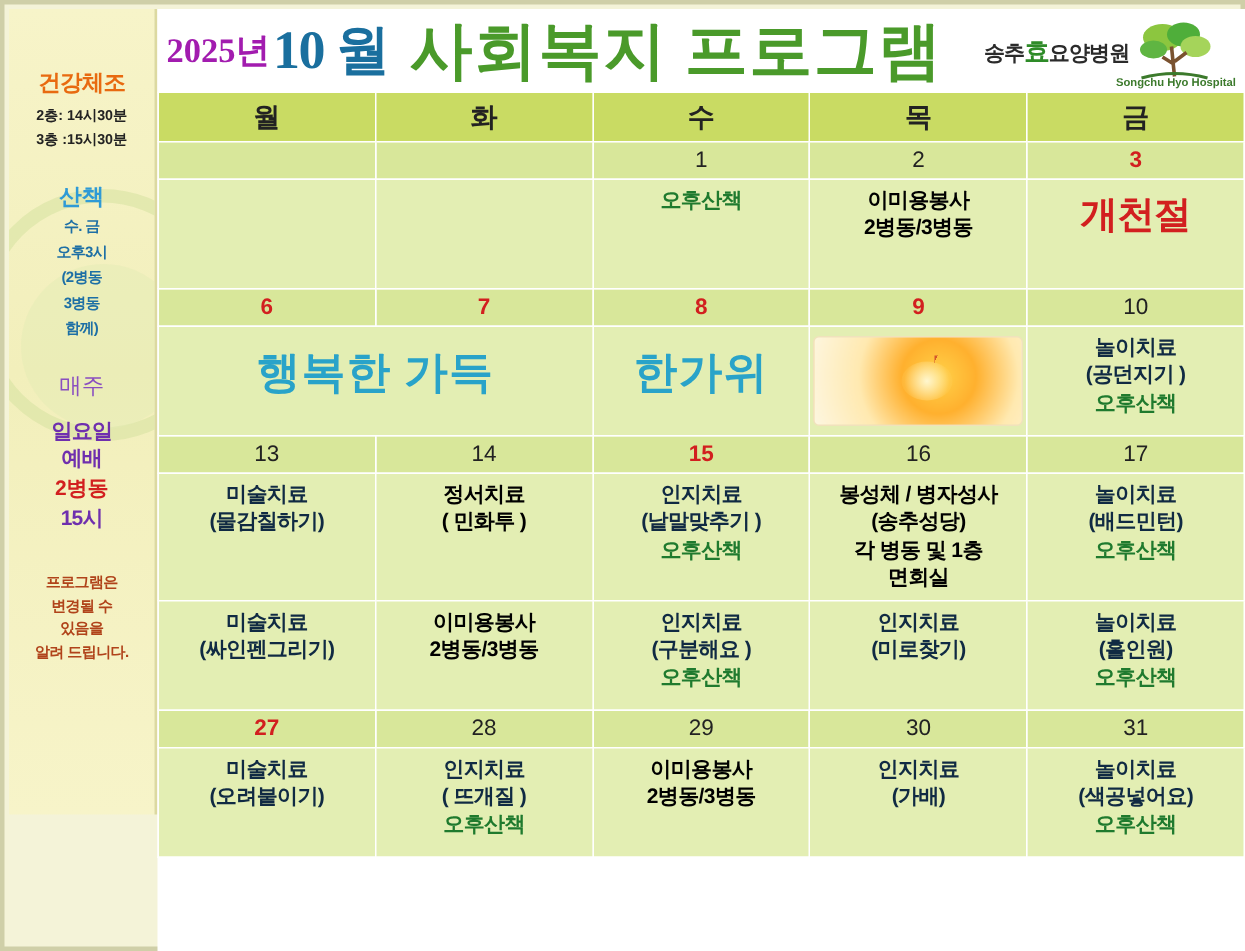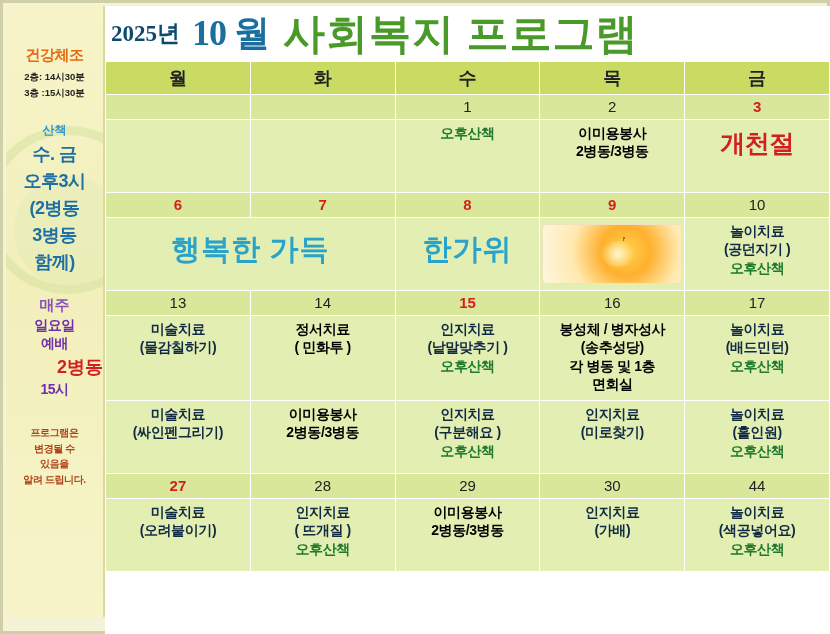--- a/index.html
+++ b/index.html
@@ -12,21 +12,21 @@
   .page{
     position:relative;
     width:830px;height:634px;
     background:#f4f3d8;
     box-sizing:border-box;
     border:3px solid #cfcfa8;
   }
   
   .sidebar{
     position:absolute;left:3px;top:3px;
-    width:99px;height:611px;
+    width:99px;height:537px;
     background:linear-gradient(180deg,#f7f4c9 0%,#f2efbb 45%,#f7f4c9 100%);
     border-right:2px solid #dcd9a0;
     box-sizing:border-box;
     text-align:center;
     overflow:hidden;
   }
   .sidebar .deco{
     position:absolute;left:-22px;top:120px;
     width:150px;height:150px;border-radius:50%;
     border:9px solid rgba(214,226,160,.55);
@@ -37,47 +37,47 @@
     width:110px;height:110px;border-radius:50%;
     background:rgba(226,235,180,.45);
   }
   .sb-inner{position:relative;z-index:2;padding-top:40px;}
   .sb-title{
     font-size:15px;font-weight:bold;color:#e86a10;
     margin-bottom:6px;letter-spacing:-.5px;
   }
   .sb-small{font-size:9.5px;color:#222;margin:3px 0;font-weight:bold;}
   .sb-h2{
-    font-size:12px;font-weight:bold;color:#2e9ad6;margin-top:22px;margin-bottom:0;
-  }
-  .sb-line{font-size:18px;color:#1d6fa5;font-weight:bold;margin:3px 0;letter-spacing:-.5px;}
-  .sb-h3{font-size:15px;font-weight:bold;color:#8a4fc0;margin-top:22px;margin-bottom:2px;}
+    font-size:15px;font-weight:bold;color:#2e9ad6;margin-top:22px;margin-bottom:0;
+  }
+  .sb-line{font-size:10px;color:#1d6fa5;font-weight:bold;margin:3px 0;letter-spacing:-.5px;}
+  .sb-h3{font-size:15px;font-weight:normal;color:#8a4fc0;margin-top:22px;margin-bottom:12px;}
   .sb-line2{font-size:14px;color:#6f2fae;font-weight:bold;margin:0 0;letter-spacing:-.5px;}
-  .sb-red{font-size:18px;color:#d21f1f;font-weight:bold;margin:2px 0;text-align:right;}
+  .sb-red{font-size:14px;color:#d21f1f;font-weight:bold;margin:2px 0;}
   .sb-note{margin-top:26px;font-size:10px;color:#b0431a;font-weight:bold;line-height:1.55;letter-spacing:-.4px;}
 
   
   .main{
     position:absolute;left:102px;top:3px;
     width:725px;height:628px;
     background:#ffffff;
     box-sizing:border-box;
   }
   .header{
     position:relative;
     height:55px;
     background:#ffffff;
     display:flex;align-items:center;
     padding-left:6px;
     box-sizing:border-box;
   }
   .h-year{
-    font-size:23px;color:#0c4a6e;font-weight:bold;
+    font-size:23px;color:#a21caf;font-weight:bold;
     font-family:"Liberation Serif", serif;
-    margin-right:12px;
+    margin-right:2px;
   }
   .h-month{
     font-size:36px;color:#1a6f9e;font-weight:bold;
     font-family:"Liberation Serif", serif;
     letter-spacing:-1px;
   }
   .h-title{
     font-size:42px;color:#4a9a2a;font-weight:bold;
     font-family:"Liberation Serif", serif;
     margin-left:14px;letter-spacing:1px;
@@ -194,20 +194,34 @@
         <div>알려 드립니다.</div>
       </div>
     </div>
   </div>
 
   <div class="main">
     <div class="header">
       <span class="h-year">2025년</span>
       <span class="h-month">10 월</span>
       <span class="h-title">사회복지 프로그램</span>
+      <div class="logo">
+        <span class="logo-name"><span>송추</span><span class="hyo">효</span><span>요양병원</span></span>
+        <span class="logo-tree">
+          <svg width="56" height="46" viewBox="0 0 56 46">
+            <ellipse cx="20" cy="14" rx="13" ry="9" fill="#8cc63f"></ellipse>
+            <ellipse cx="34" cy="12" rx="11" ry="8" fill="#4fae3a"></ellipse>
+            <ellipse cx="42" cy="20" rx="10" ry="7" fill="#a5d45a"></ellipse>
+            <ellipse cx="14" cy="22" rx="9" ry="6" fill="#5fb542"></ellipse>
+            <path d="M26 20 L28 40 M28 30 L36 24 M28 32 L20 27" stroke="#7a5230" stroke-width="2.4" fill="none"></path>
+            <path d="M6 41 Q28 35 50 41" stroke="#3c7a2c" stroke-width="2" fill="none"></path>
+          </svg>
+        </span>
+        <span class="logo-sub">Songchu Hyo Hospital</span>
+      </div>
     </div>
 
     <table class="cal">
       <thead>
         <tr>
           <th>월</th>
           <th>화</th>
           <th>수</th>
           <th>목</th>
           <th>금</th>
@@ -389,21 +403,21 @@
             <td style="padding: 0px;">
               <div class="daynum">28</div>
             </td>
             <td style="padding: 0px;">
               <div class="daynum">29</div>
             </td>
             <td style="padding: 0px;">
               <div class="daynum">30</div>
             </td>
             <td style="padding: 0px;">
-              <div class="daynum">44</div>
+              <div class="daynum">31</div>
             </td>
           </tr>
           <tr>
             <td>
               <div class="cell">
                 <div class="dark">미술치료</div>
                 <div class="dark">(오려붙이기)</div>
               </div>
             </td>
             <td>

